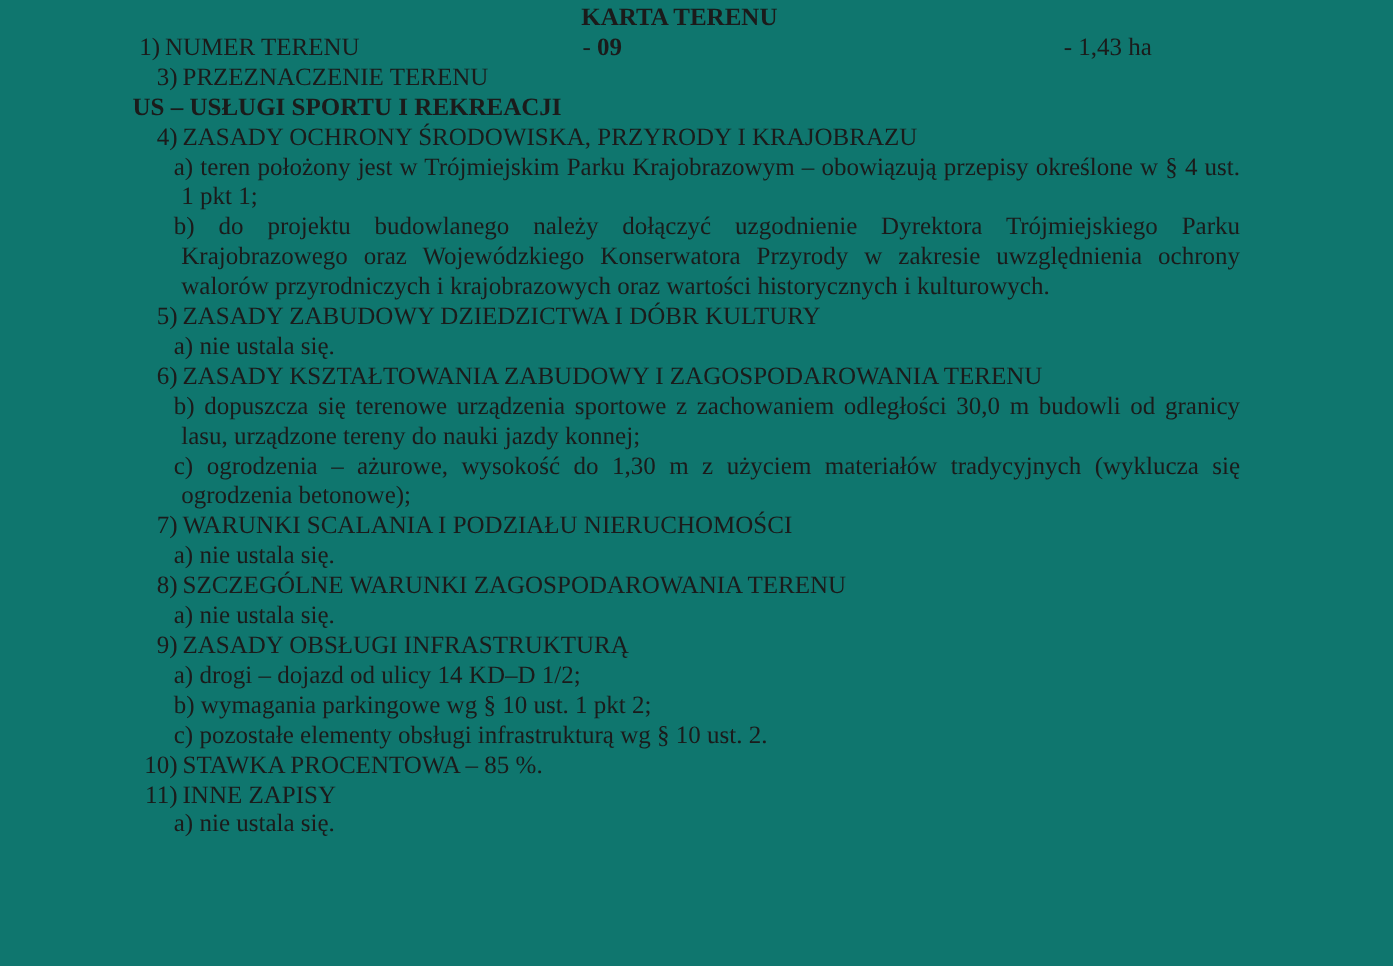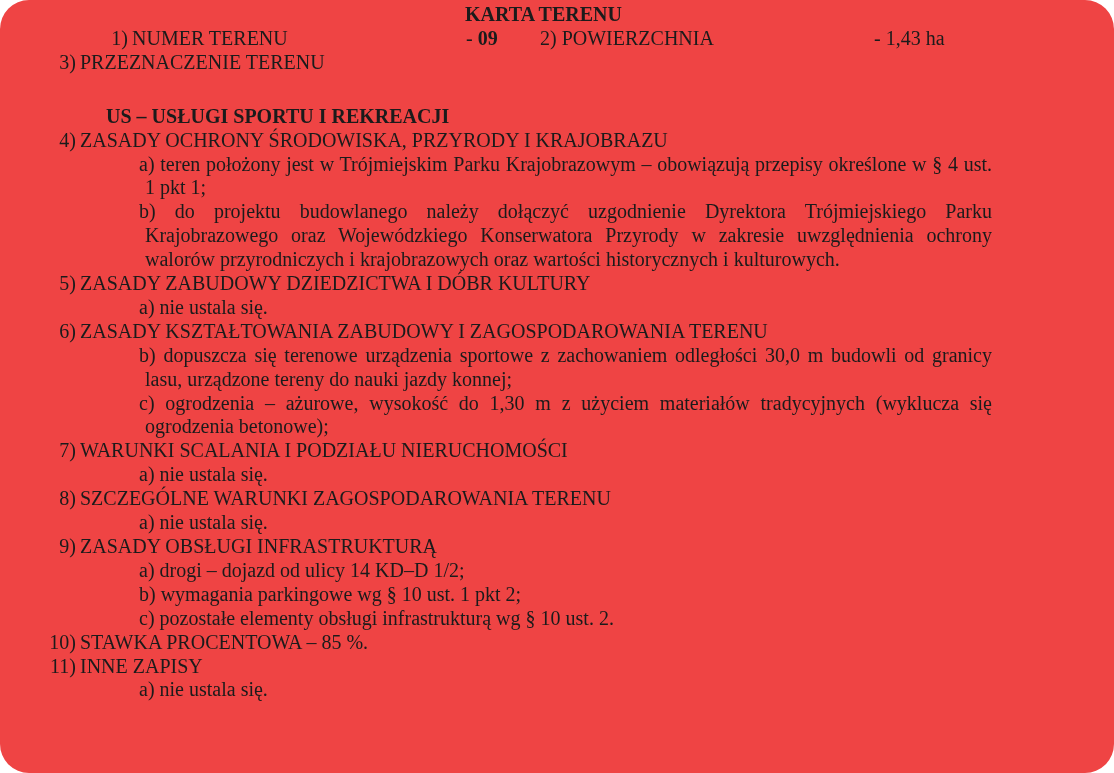--- a/index.html
+++ b/index.html
@@ -5,81 +5,78 @@
   html, body {
     margin: 0;
     padding: 0;
     background: #ffffff;
   }
   .doc {
     position: relative;
     width: 1114px;
     height: 773px;
     box-sizing: border-box;
-    background: #ef4444;
+    background: #0f766e;
     color: #1b1b1b;
     font-family: "Liberation Serif", "DejaVu Serif", serif;
     font-size: 20px;
     line-height: 23.9px;
     padding-top: 3px;
     overflow: hidden;
-    border-radius: 29px;
   }
   .title, .subtitle {
     font-weight: bold;
     text-align: center;
     margin-left: 95px;
     margin-right: 122px;
     white-space: nowrap;
   }
   .fields-row {
     position: relative;
     height: 23.9px;
   }
   .f-abs {
     position: absolute;
     top: 0;
     white-space: nowrap;
   }
   .sec-line {
-    padding-left: 43px;
+    padding-left: 109px;
     white-space: nowrap;
   }
   .sec-num {
     display: inline-block;
     width: 33px;
     text-align: right;
     margin-right: 4px;
   }
   .purpose-value {
     margin-left: 106px;
     font-weight: bold;
     white-space: nowrap;
-    margin-top: 30px;
   }
   .sub-item {
     margin-left: 145px;
     margin-right: 122px;
     text-indent: -6px;
     text-align: justify;
   }
   .bold { font-weight: bold; }
 </style>
 </head>
 <body>
 
 <div class="doc">
 
   <div class="title">KARTA TERENU</div>
 
   <div class="fields-row">
     <span class="f-abs" style="left:95px"><span class="sec-num">1)</span><span>NUMER TERENU</span></span>
     <span class="f-abs" style="left:466px"><span>-</span> <span class="bold">09</span></span>
-    <span class="f-abs" style="left:540px"><span>2)</span> <span>POWIERZCHNIA</span></span>
-    <span class="f-abs" style="left:874px"><span>-</span> <span>1,43 ha</span></span>
+    <span class="f-abs" style="left:851px"><span>-</span> <span>1,43 ha</span></span>
   </div>
 
   <div class="sec-line"><span class="sec-num">3)</span><span>PRZEZNACZENIE TERENU</span></div>
   <div class="purpose-value">US – USŁUGI SPORTU I REKREACJI</div>
 
   <div>
       <div class="sec">
     <div class="sec-line"><span class="sec-num">4)</span><span>ZASADY OCHRONY ŚRODOWISKA, PRZYRODY I KRAJOBRAZU</span></div>
     <div>
           <div class="sub-item"><span>a)</span> <span>teren położony jest w Trójmiejskim Parku Krajobrazowym – obowiązują przepisy określone w § 4 ust. 1 pkt 1;</span></div>

